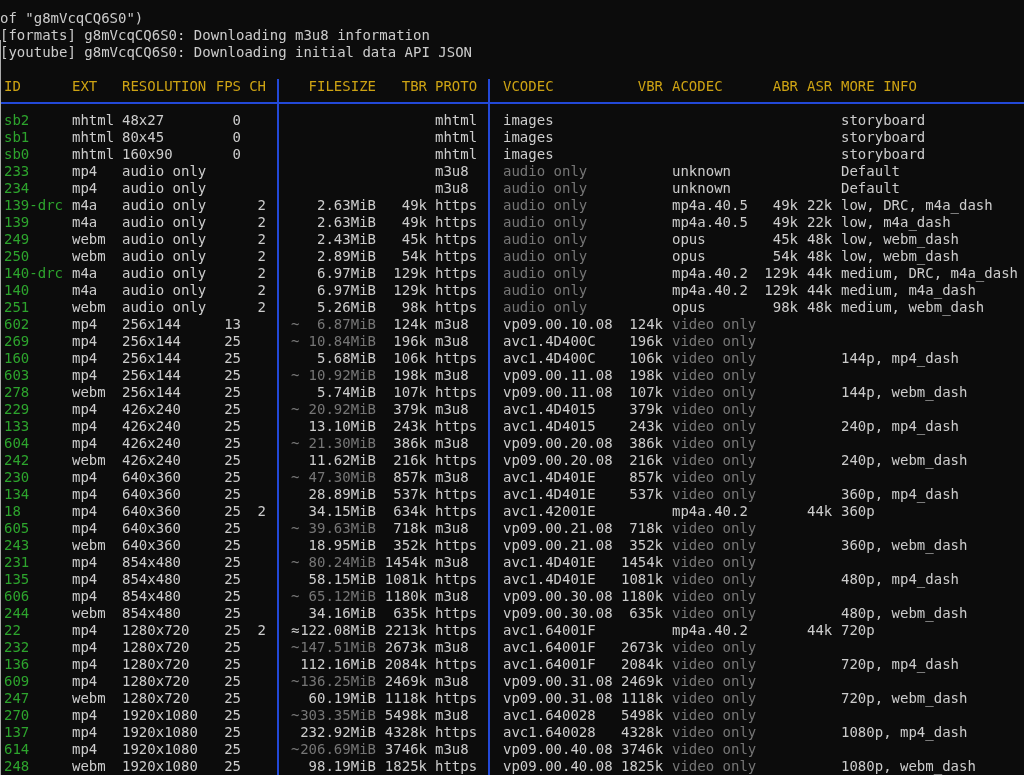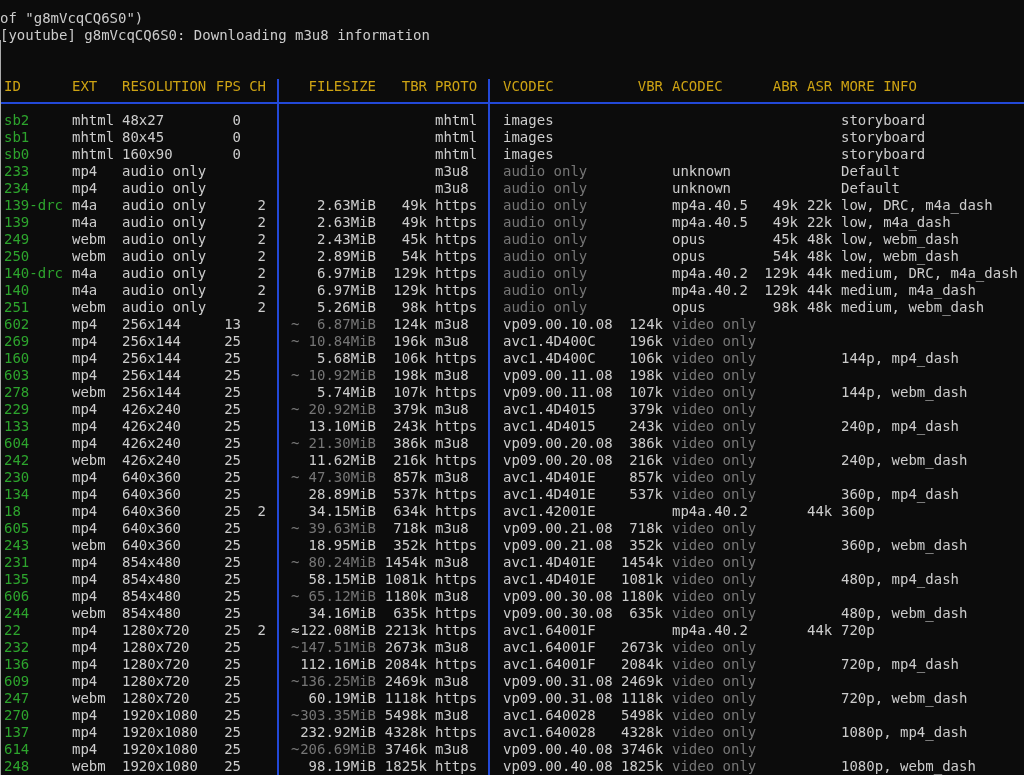--- a/index.html
+++ b/index.html
@@ -30,21 +30,22 @@
   .ledge{
     position:absolute;left:0;width:1px;background:#ababab;
   }
 </style>
 </head>
 <body>
 
 <div id="screen" style="--fg: #cccccc; --dim: #767676; --green: #2da42d; --yellow: #cda313; --blue: #2349d8; background: rgb(12, 12, 12);">
 
   <div class="line fg" style="top:10px">of "g8mVcqCQ6S0")</div>
-  <div class="line fg" style="top:27px">[youtube] g8mVcqCQ6S0: Downloading m3u8 information</div>
+  <div class="line fg" style="top:27px">[formats] g8mVcqCQ6S0: Downloading m3u8 information</div>
+  <div class="line fg" style="top:44px">[youtube] g8mVcqCQ6S0: Downloading initial data API JSON</div>
 
   <div class="line" style="top:78px" id="header-row"><span class="f yellow" style="left: 4px; width: 59px; text-align: left;">ID</span><span class="f yellow" style="left: 72px; width: 42px; text-align: left;">EXT</span><span class="f yellow" style="left: 122px; width: 85px; text-align: left;">RESOLUTION</span><span class="f yellow" style="left: 215px; width: 26px; text-align: right;">FPS</span><span class="f yellow" style="left: 249px; width: 17px; text-align: right;">CH</span><span class="f yellow" style="left: 291px; width: 85px; text-align: right;">FILESIZE</span><span class="f yellow" style="left: 384px; width: 43px; text-align: right;">TBR</span><span class="f yellow" style="left: 435px; width: 43px; text-align: left;">PROTO</span><span class="f yellow" style="left: 503px; width: 110px; text-align: left;">VCODEC</span><span class="f yellow" style="left: 621px; width: 42px; text-align: right;">VBR</span><span class="f yellow" style="left: 672px; width: 85px; text-align: left;">ACODEC</span><span class="f yellow" style="left: 764px; width: 34px; text-align: right;">ABR</span><span class="f yellow" style="left: 807px; width: 25px; text-align: right;">ASR</span><span class="f yellow" style="left: 841px; width: 182px; text-align: left;">MORE INFO</span></div>
 
   <div class="hsep" style="top:102px"></div>
 
   <div id="rows">
       <div class="line" style="top: 112px;"><span class="f green" style="left: 4px; width: 59px; text-align: left;">sb2</span><span class="f fg" style="left: 72px; width: 42px; text-align: left;">mhtml</span><span class="f fg" style="left: 122px; width: 85px; text-align: left;">48x27</span><span class="f fg" style="left: 215px; width: 26px; text-align: right;">0</span><span class="f fg" style="left: 435px; width: 43px; text-align: left;">mhtml</span><span class="f fg" style="left: 503px; width: 110px; text-align: left;">images</span><span class="f fg" style="left: 841px; width: 182px; text-align: left;">storyboard</span></div>
       <div class="line" style="top: 129px;"><span class="f green" style="left: 4px; width: 59px; text-align: left;">sb1</span><span class="f fg" style="left: 72px; width: 42px; text-align: left;">mhtml</span><span class="f fg" style="left: 122px; width: 85px; text-align: left;">80x45</span><span class="f fg" style="left: 215px; width: 26px; text-align: right;">0</span><span class="f fg" style="left: 435px; width: 43px; text-align: left;">mhtml</span><span class="f fg" style="left: 503px; width: 110px; text-align: left;">images</span><span class="f fg" style="left: 841px; width: 182px; text-align: left;">storyboard</span></div>
       <div class="line" style="top: 146px;"><span class="f green" style="left: 4px; width: 59px; text-align: left;">sb0</span><span class="f fg" style="left: 72px; width: 42px; text-align: left;">mhtml</span><span class="f fg" style="left: 122px; width: 85px; text-align: left;">160x90</span><span class="f fg" style="left: 215px; width: 26px; text-align: right;">0</span><span class="f fg" style="left: 435px; width: 43px; text-align: left;">mhtml</span><span class="f fg" style="left: 503px; width: 110px; text-align: left;">images</span><span class="f fg" style="left: 841px; width: 182px; text-align: left;">storyboard</span></div>
       <div class="line" style="top: 163px;"><span class="f green" style="left: 4px; width: 59px; text-align: left;">233</span><span class="f fg" style="left: 72px; width: 42px; text-align: left;">mp4</span><span class="f fg" style="left: 122px; width: 85px; text-align: left;">audio only</span><span class="f fg" style="left: 435px; width: 43px; text-align: left;">m3u8</span><span class="f dim" style="left: 503px; width: 110px; text-align: left;">audio only</span><span class="f fg" style="left: 672px; width: 85px; text-align: left;">unknown</span><span class="f fg" style="left: 841px; width: 182px; text-align: left;">Default</span></div>

